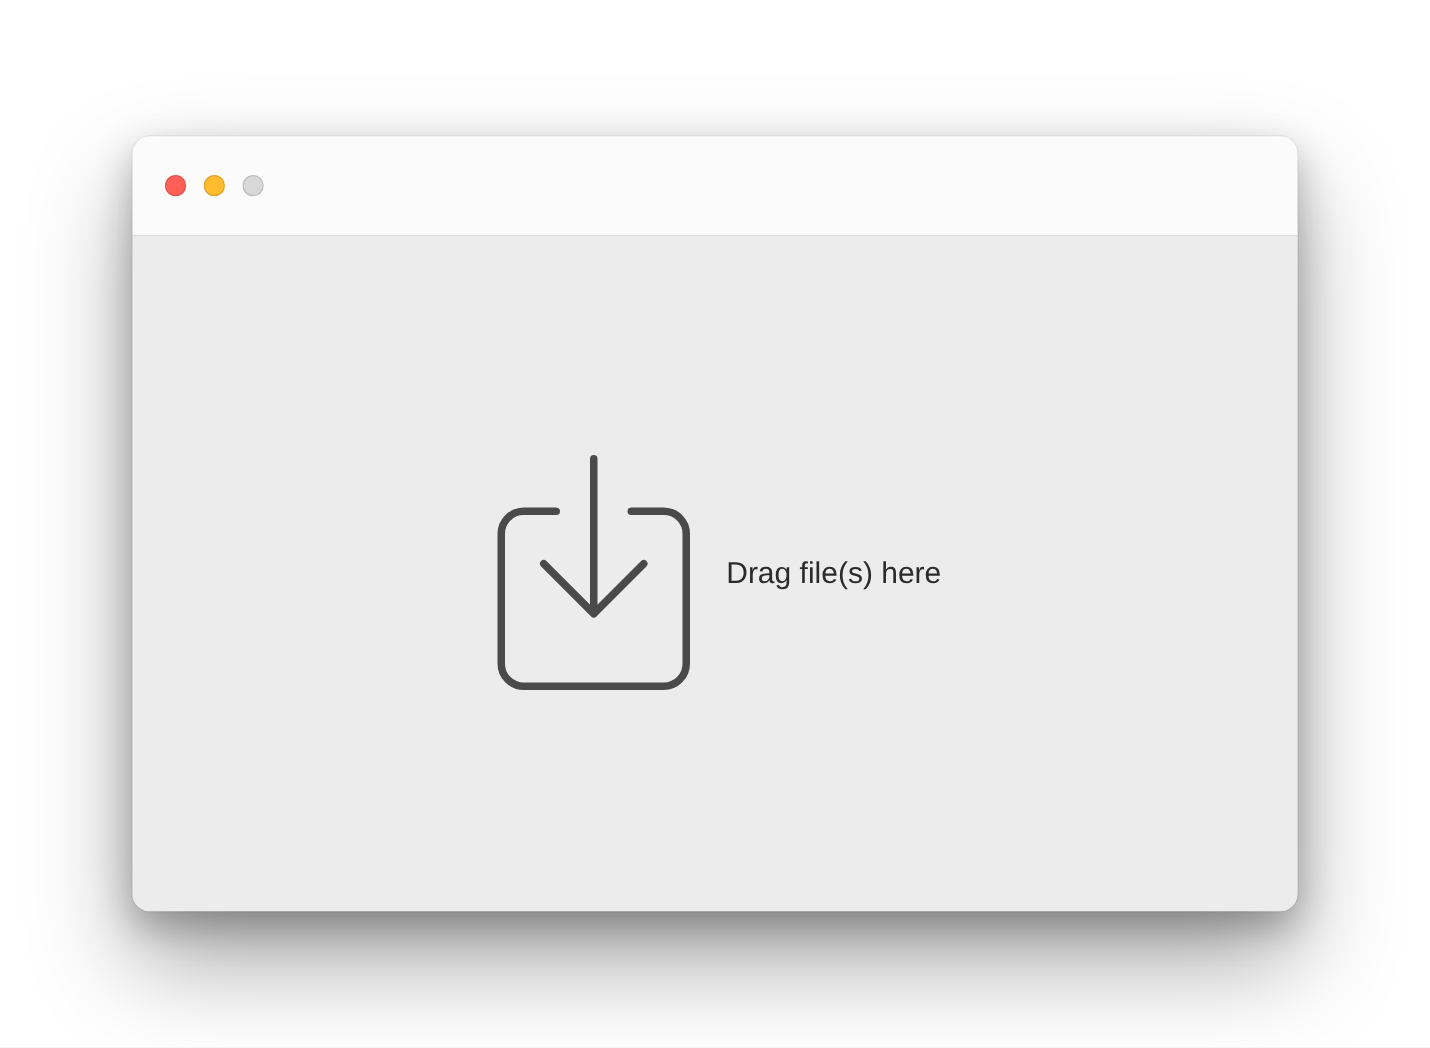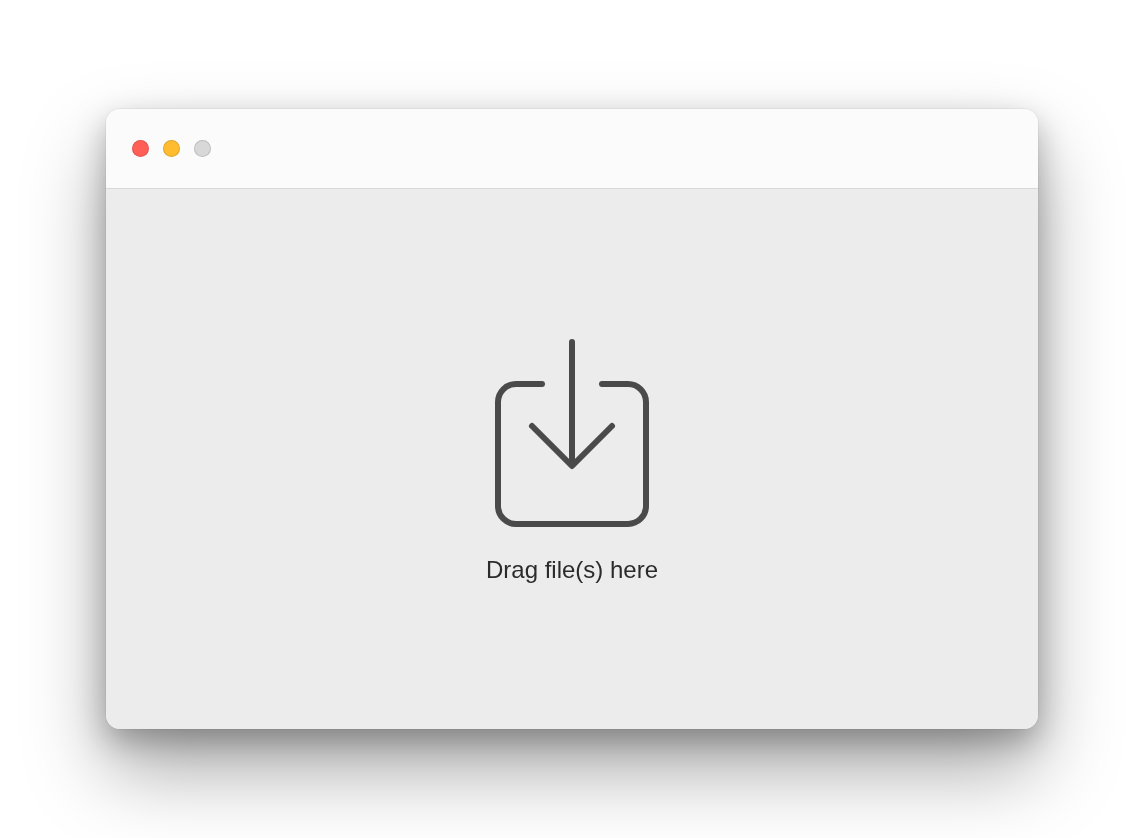--- a/index.html
+++ b/index.html
@@ -47,21 +47,21 @@
     .tl-zoom     { background: #d8d8d8; }
     .content {
       flex: 1;
       background: #ececec;
       display: flex;
       align-items: center;
       justify-content: center;
     }
     .dropzone {
       display: flex;
-      flex-direction: column;
+      flex-direction: row;
       align-items: center;
       gap: 22px;
       cursor: default;
       user-select: none;
     }
     .dropzone svg {
       width: 168px;
       height: 200px;
       display: block;
     }

